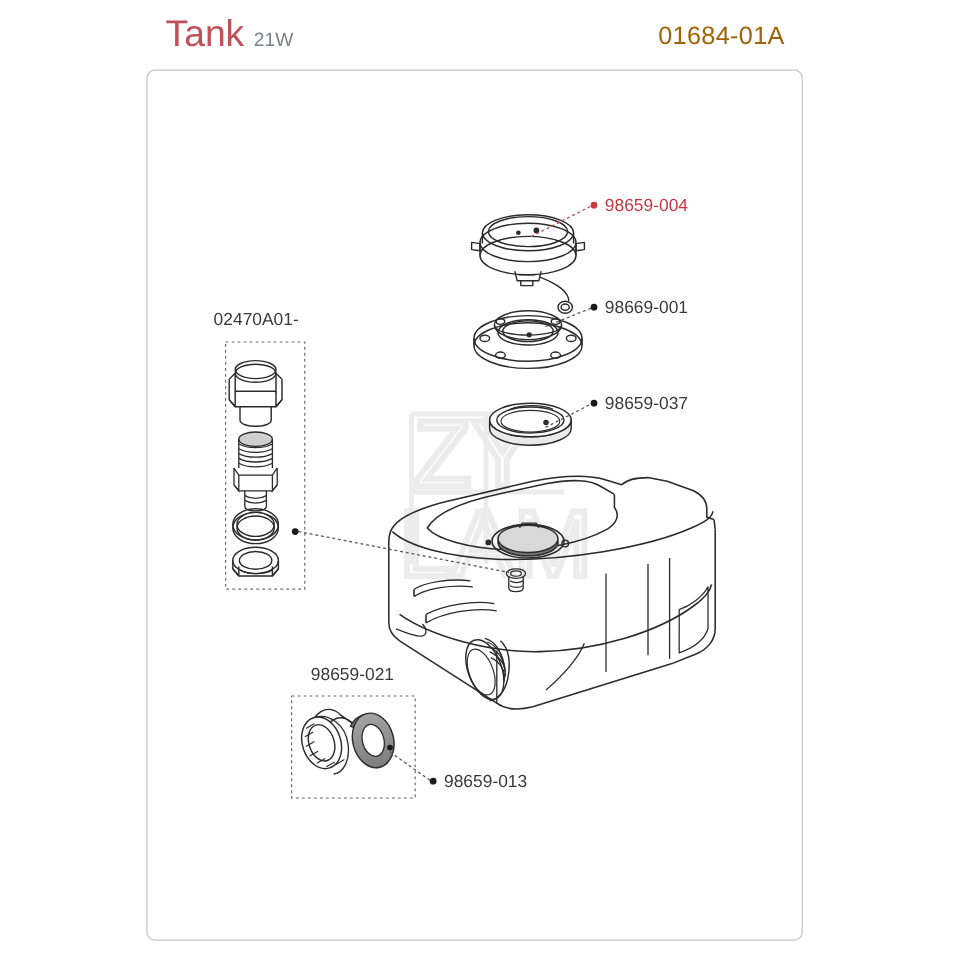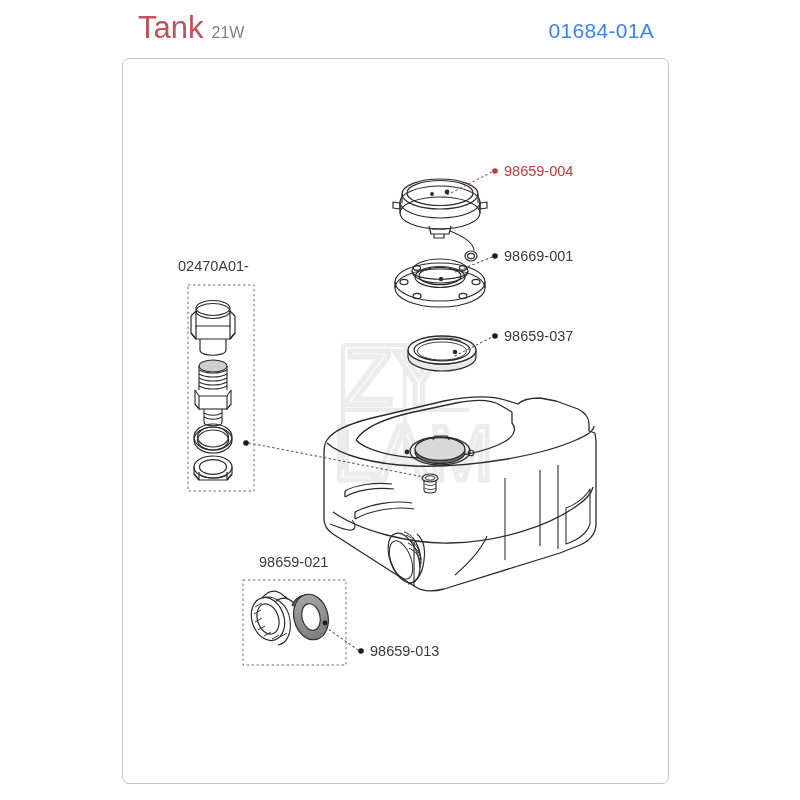--- a/index.html
+++ b/index.html
@@ -51,21 +51,21 @@
     font-size: 16px;
     color: #7b8287;
     font-weight: 400;
     line-height: 1;
   }
   .doc-code {
     position: absolute;
     right: 146px;
     top: 19px;
     font-size: 21px;
-    color: #3b82f6;
+    color: #a16207;
     letter-spacing: 0.3px;
     white-space: nowrap;
   }
 
   
   .panel {
     position: absolute;
     left: 122px;
     top: 58px;
     width: 547px;

